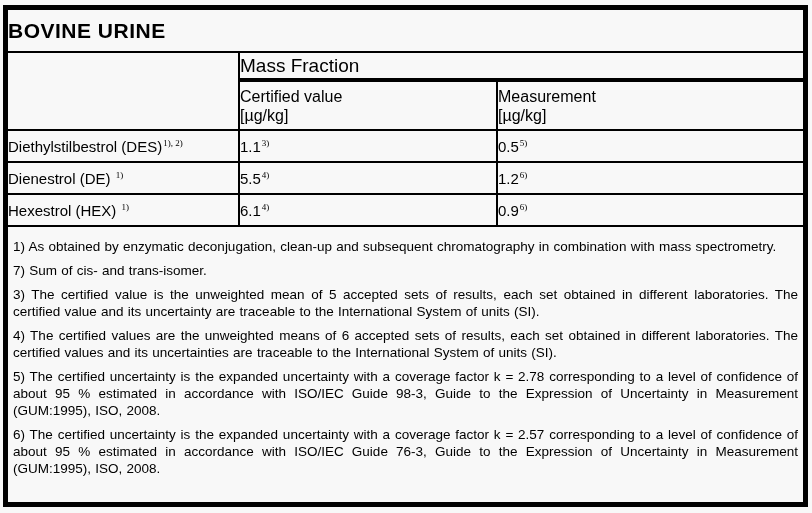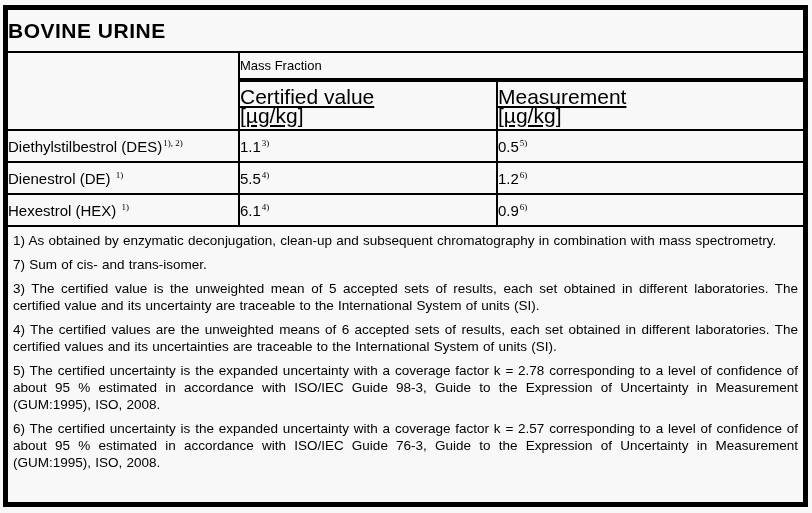--- a/index.html
+++ b/index.html
@@ -33,42 +33,41 @@
   
 
   .title-cell {
     height: 43px;
     font-size: 21px;
     font-weight: bold;
     letter-spacing: 0.5px;
   }
   .group-cell {
     height: 28px;
-    font-size: 13px;
+    font-size: 19px;
     border-bottom-width: 4px !important;
   }
   .subhead-cell {
     height: 50px;
-    font-size: 21px;
+    font-size: 16px;
     line-height: 19px;
-    text-decoration: underline;
   }
   .data-row td { height: 32px; font-size: 15px; }
   .analyte-cell, .value-cell { font-size: 15px; }
   sup {
     font-size: 9px;
     line-height: 0;
     vertical-align: super;
     margin-left: 1px;
     font-family: Liberation Serif, serif;
   }
   .footnotes-cell {
     text-align: left !important;
     vertical-align: top !important;
-    padding: 5px 5px 2px 5px;
+    padding: 11px 5px 2px 5px;
   }
   .footnote {
     font-size: 13.5px;
     line-height: 17px;
     text-align: justify;
     word-spacing: 0.5px;
     margin-bottom: 7px;
   }
 </style>
 </head>

